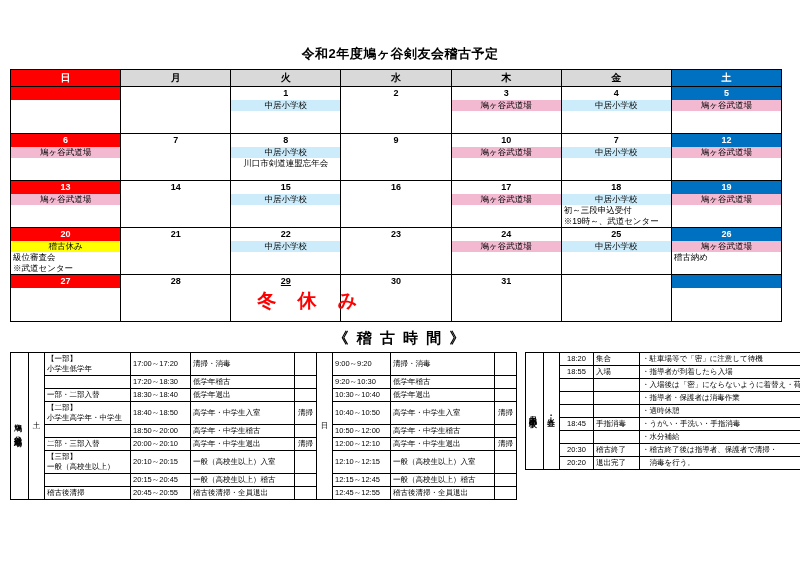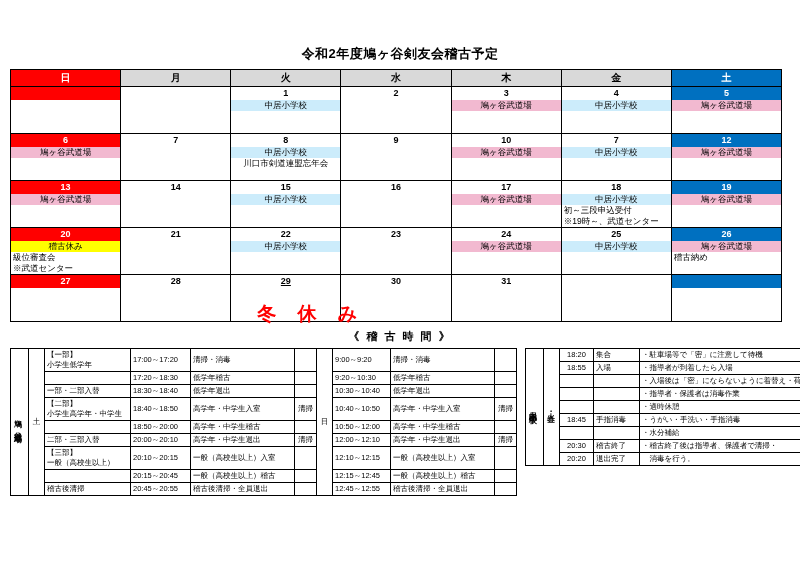--- a/index.html
+++ b/index.html
@@ -86,21 +86,21 @@
     color: #ff0000;
     font-size: 19px;
     font-weight: bold;
     letter-spacing: 8px;
     text-align: center;
     line-height: 46px;
   }
 
   .sect-title {
     text-align: center;
-    font-size: 11px;
+    font-size: 15px;
     font-weight: bold;
     margin: 7px 0 4px 0;
     letter-spacing: 2px;
   }
   .bottom-wrap {
     display: flex;
     align-items: flex-start;
     gap: 8px;
   }
   table.sched {
@@ -279,21 +279,21 @@
         </tr>
         <tr>
           <td class="daycell">
             <div class="datenum dn-sun">27</div>
           </td>
           <td class="daycell">
             <div class="datenum dn-wd">28</div>
           </td>
           <td class="daycell" style="position: relative; text-decoration: underline;">
             <div class="datenum dn-wd">29</div>
-            <div class="winter" style="position: absolute; left: -40px; top: 16px; width: 240px;">冬 休 み</div>
+            <div class="winter" style="position: absolute; left: -40px; top: 3px; width: 240px;">冬 休 み</div>
           </td>
           <td class="daycell">
             <div class="datenum dn-wd">30</div>
           </td>
           <td class="daycell">
             <div class="datenum dn-wd">31</div>
           </td>
           <td class="daycell">
             <div class="datenum dn-wd"></div>
           </td>

